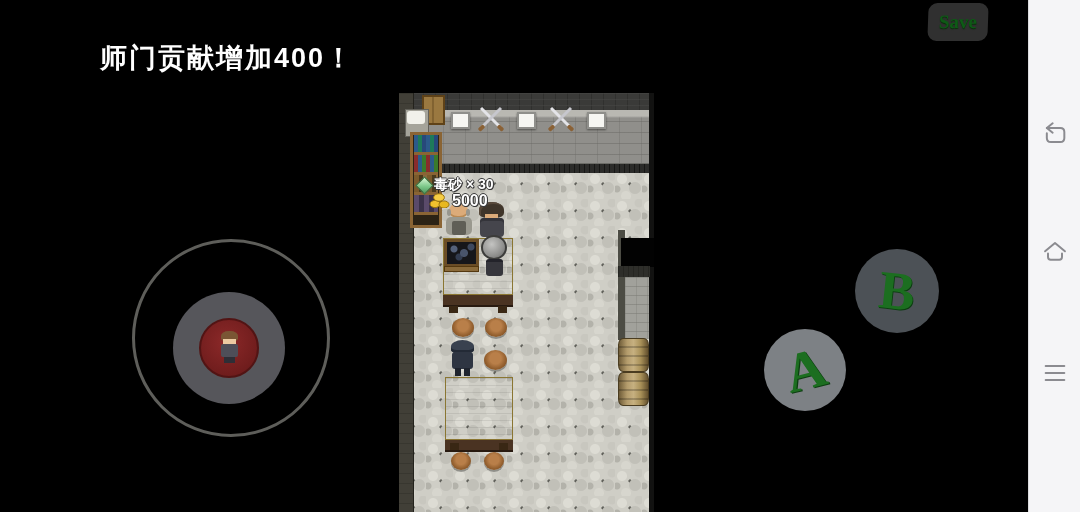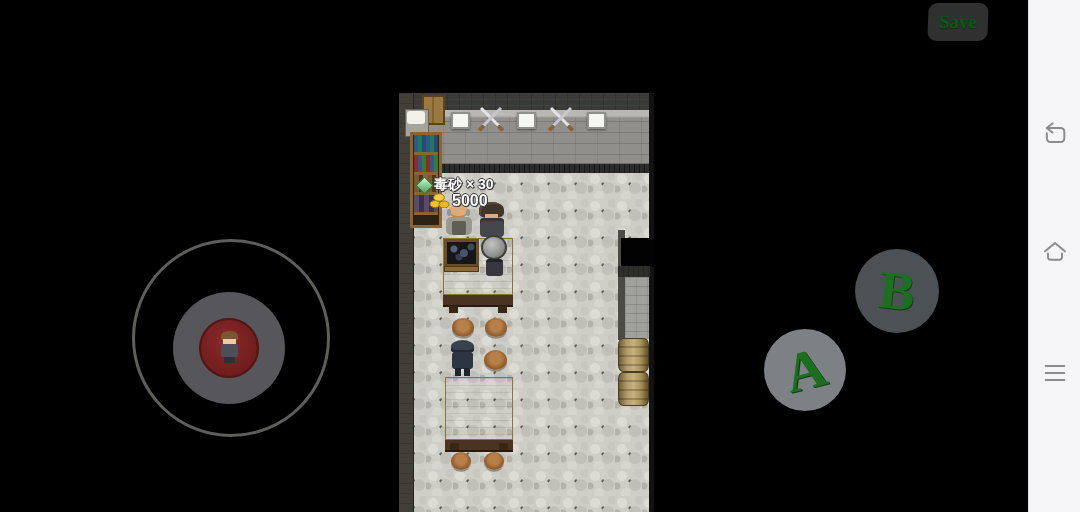--- a/index.html
+++ b/index.html
@@ -170,20 +170,21 @@
   #btn-a{left:764px;top:329px;width:82px;height:82px;background:#7d8185;font-size:56px;}
   #btn-a span{transform:rotate(-14deg);display:block;}
   #btn-b{left:855px;top:249px;width:84px;height:84px;background:#4c5156;font-size:54px;}
   #btn-b span{transform:rotate(6deg);display:block;}
 </style>
 </head>
 <body>
 
 <div id="stage">
 
+  <div id="toast" class="abs">师门贡献增加400！</div>
 
   <button id="save-btn" class="abs">Save</button>
 
   <div id="game" class="abs">
     <div class="floor"></div>
     <div class="wall-top"></div>
     <div class="brick-wall"></div>
     <div class="cornice"></div>
     <div class="left-wall"></div>
     <div class="right-wall"></div>

